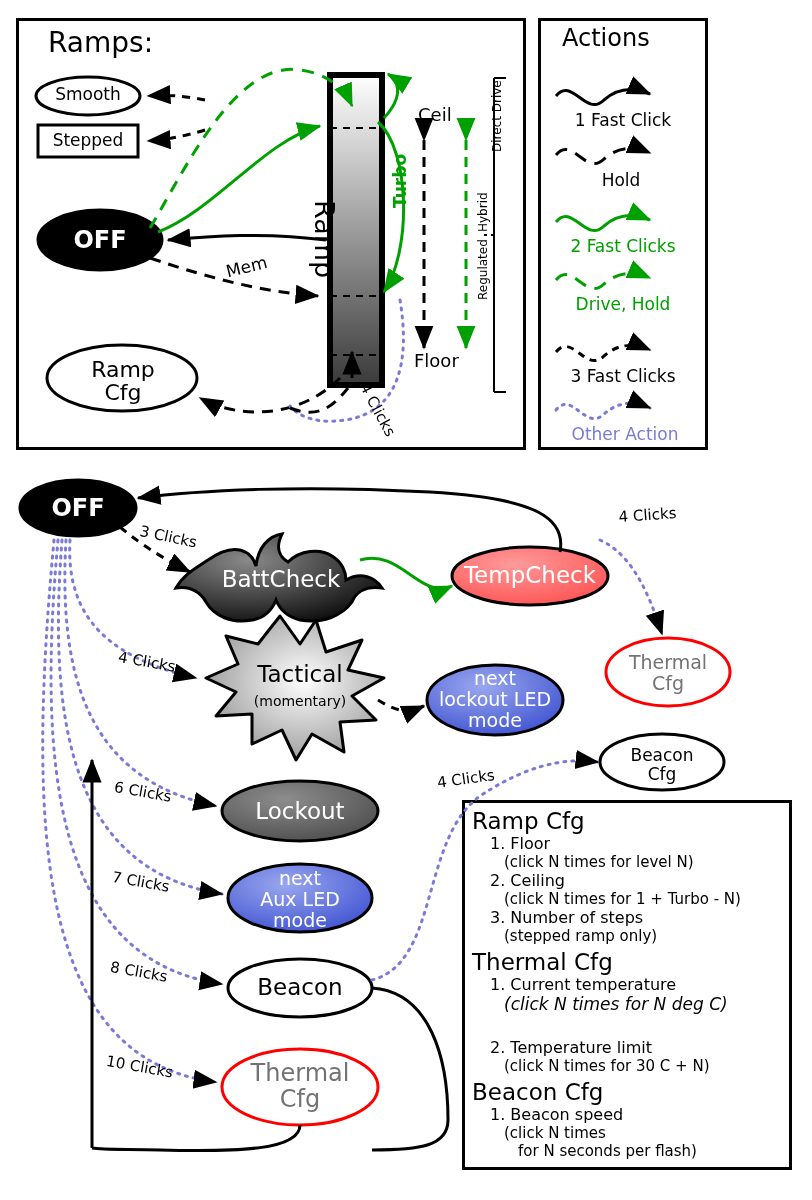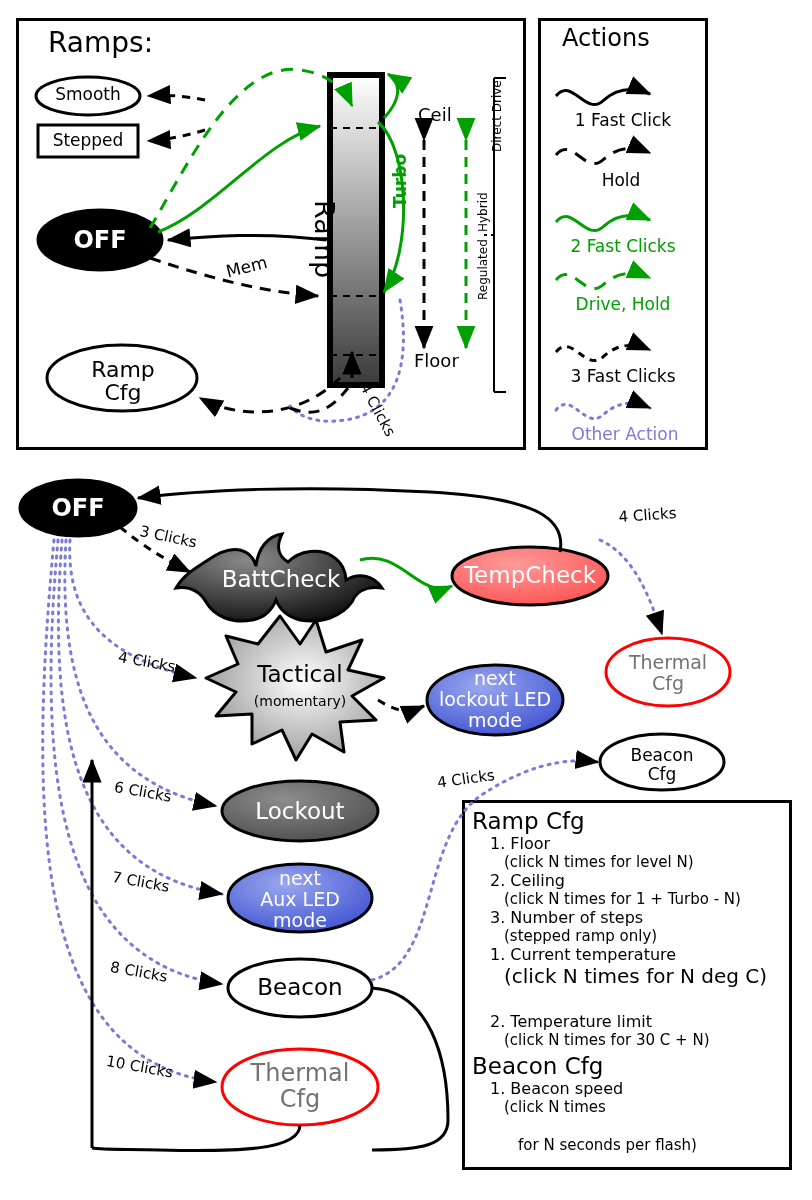--- a/index.html
+++ b/index.html
@@ -288,37 +288,38 @@
         <span>Ceiling</span>
       </div>
       <div class="sub" style="font-size:15px;padding-left:14px;">(click N times for 1 + Turbo - N)</div>
       <div class="li" style="font-size:16px;">
         <span>3.</span>
         <span>Number of steps</span>
       </div>
       <div class="sub" style="font-size:15px;padding-left:14px;">(stepped ramp only)</div>
     </div>
 
+    <div class="h" style="font-size:23px;margin-top:4px;">Thermal Cfg</div>
     <div style="padding-left:18px;">
       <div class="li" style="font-size:16px;">
         <span>1.</span>
         <span>Current temperature</span>
       </div>
-      <div class="sub" style="font-size:20px;padding-left:14px;">(click N times for N deg C)</div>
+      <div class="sub" style="font-size:17px;padding-left:14px;font-style:italic;">(click N times for N deg C)</div>
       <div class="li" style="font-size:16px;margin-top:24px;">
         <span>2.</span>
         <span>Temperature limit</span>
       </div>
       <div class="sub" style="font-size:15px;padding-left:14px;">(click N times for 30 C + N)</div>
     </div>
 
     <div class="h" style="font-size:23px;margin-top:4px;">Beacon Cfg</div>
     <div style="padding-left:18px;">
       <div class="li" style="font-size:16px;">
         <span>1.</span>
         <span>Beacon speed</span>
       </div>
       <div class="sub" style="font-size:15px;padding-left:14px;">(click N times</div>
-      <div class="sub" style="font-size:15px;padding-left:28px;margin-top:20px;">for N seconds per flash)</div>
+      <div class="sub" style="font-size:15px;padding-left:28px;">for N seconds per flash)</div>
     </div>
   </div>
 
 </div>
 
 </body></html>

